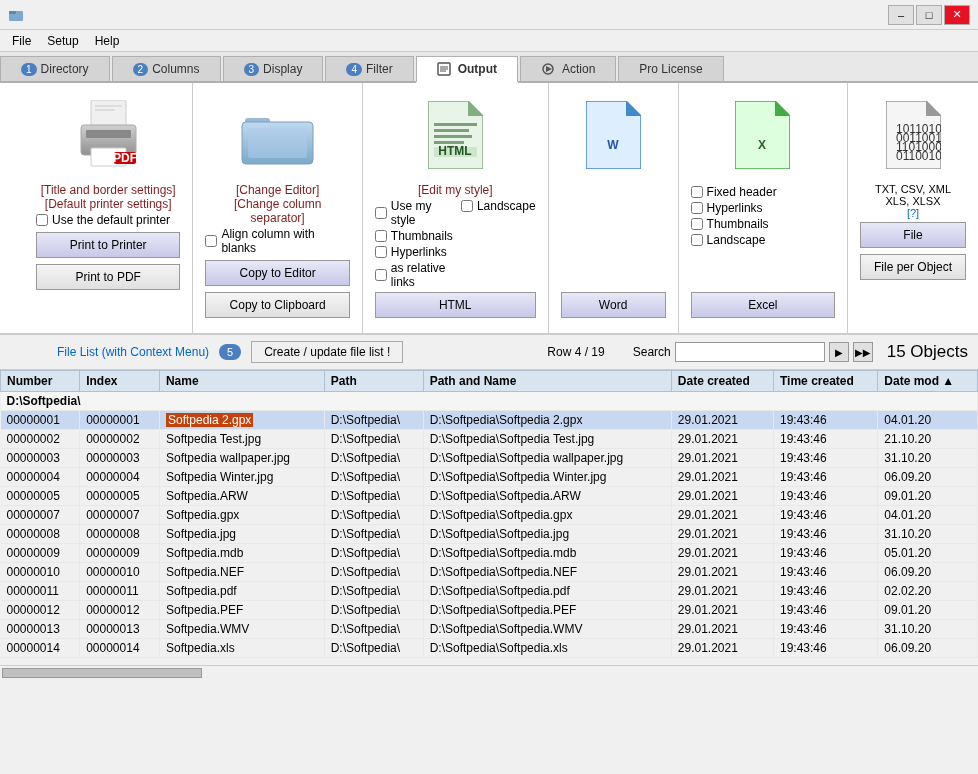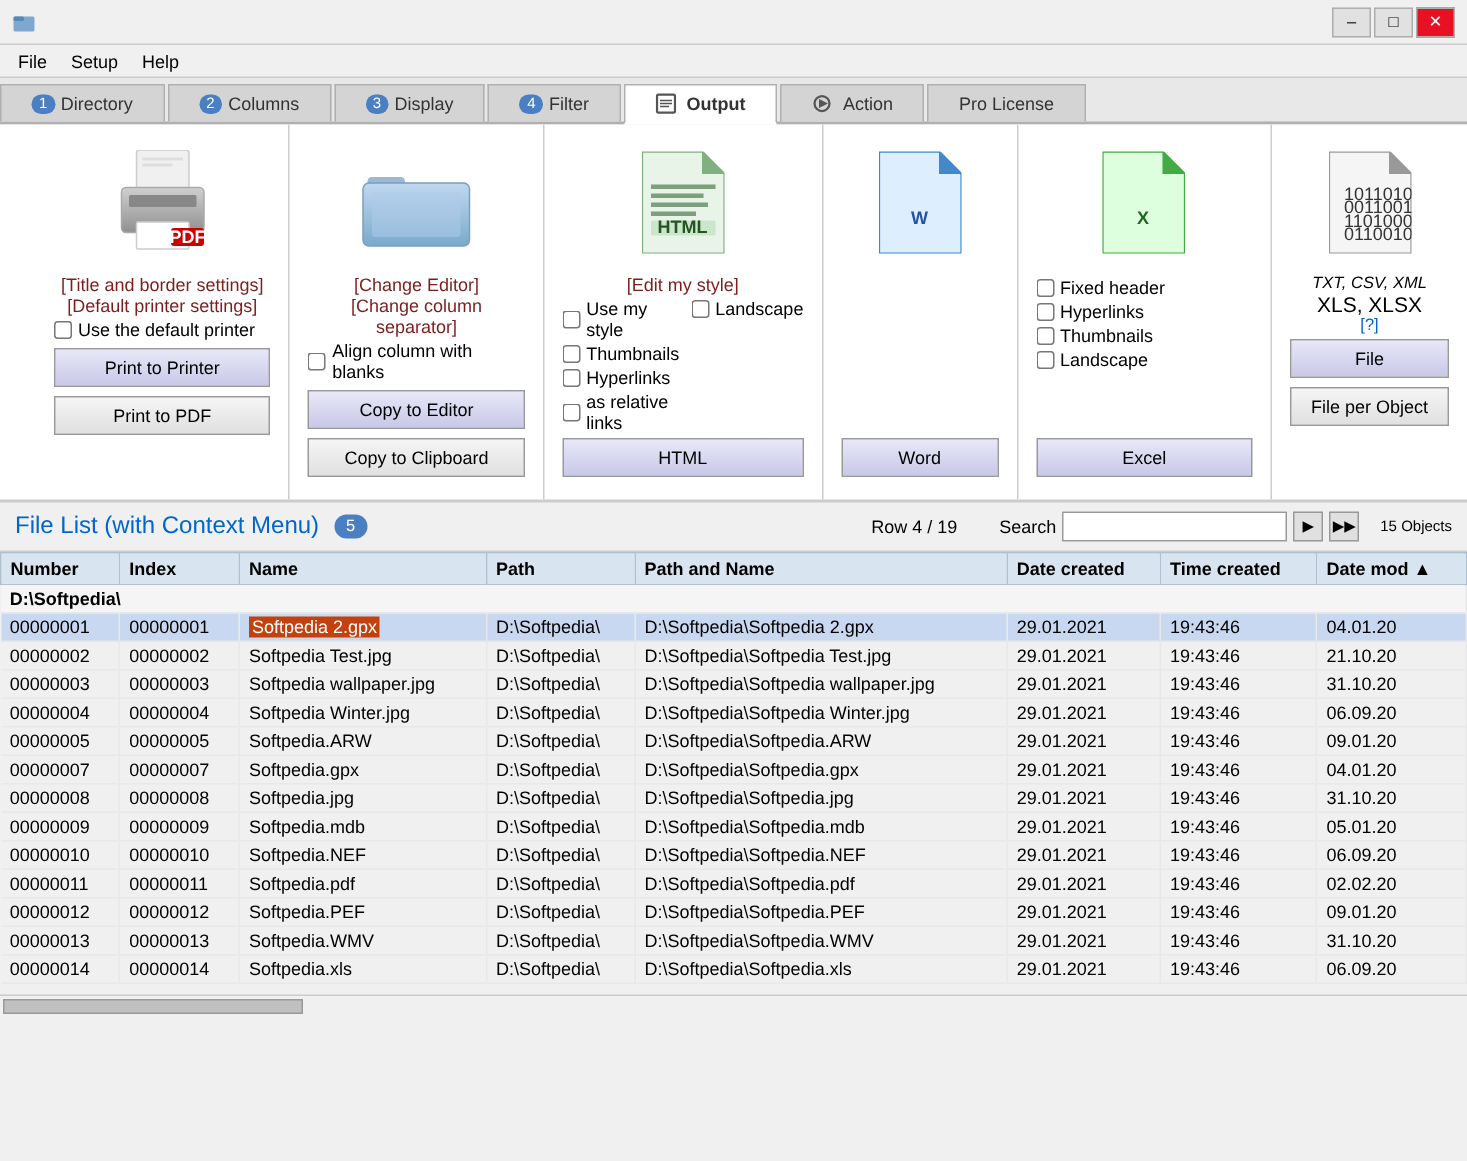--- a/index.html
+++ b/index.html
@@ -121,21 +121,21 @@
     
     .file-list-header {
       display: flex;
       align-items: center;
       padding: 6px 10px;
       background: #f0f0f0;
       border-bottom: 1px solid #ccc;
       border-top: 1px solid #ccc;
       gap: 10px;
     }
-    .file-list-title { font-size: 16px; color: #0066cc; cursor: pointer; }
+    .file-list-title { font-size: 12px; color: #0066cc; cursor: pointer; margin-left: 47px; }
     .create-btn {
       background: #f0f0f0;
       border: 1px solid #aaa;
       padding: 3px 12px;
       cursor: pointer;
       font-size: 12px;
     }
     .step-badge {
       background: #4a7fc1;
       color: white;
@@ -160,21 +160,21 @@
     }
     .nav-btn {
       background: #e0e0e0;
       border: 1px solid #999;
       width: 20px; height: 20px;
       cursor: pointer;
       display: flex; align-items: center; justify-content: center;
       font-size: 10px;
     }
     
-    .objects-count { font-size: 10px; margin-left: 10px; }
+    .objects-count { font-size: 17px; margin-left: 10px; }
     
     
     .table-container {
       flex: 1;
       overflow: auto;
     }
     table {
       width: 100%;
       border-collapse: collapse;
       font-size: 11px;
@@ -428,31 +428,32 @@
     <div class="panel-icon">
       <svg width="55" height="68" viewBox="0 0 55 68">
         <polygon points="0,0 40,0 55,15 55,68 0,68" fill="#f5f5f5" stroke="#999" stroke-width="1.5"></polygon>
         <polygon points="40,0 55,15 40,15" fill="#999"></polygon>
         <text x="10" y="32" font-size="7" fill="#333" font-family="monospace">10110101</text>
         <text x="10" y="41" font-size="7" fill="#333" font-family="monospace">00110010</text>
         <text x="10" y="50" font-size="7" fill="#333" font-family="monospace">11010001</text>
         <text x="10" y="59" font-size="7" fill="#333" font-family="monospace">01100100</text>
       </svg>
     </div>
-    <span style="font-size:11px;font-style:italic;">TXT, CSV, XML</span>
-    <span style="font-size:14px;">XLS, XLSX</span>
+    <span style="font-size:11px;">TXT, CSV, XML</span>
+    <span style="font-size:11px;">XLS, XLSX</span>
     <span style="font-size:11px; color:#0066cc; cursor:pointer;">[?]</span>
     <button class="panel-btn primary">File</button>
     <button class="panel-btn">File per Object</button>
   </div>
 </div>
 
 <div class="file-list-header">
   <span class="file-list-title">File List (with Context Menu)</span>
   <span class="step-badge">5</span>
+  <button class="create-btn">Create / update file list !</button>
   <div class="search-area">
     <span class="search-label">Row 4 / 19</span>
     <span class="search-label" style="margin-left:24px;">Search</span>
     <input type="text" class="search-input" value="" style="">
     <button class="nav-btn">▶</button>
     <button class="nav-btn">▶▶</button>
     <span class="objects-count">15 Objects</span>
   </div>
 </div>
 

